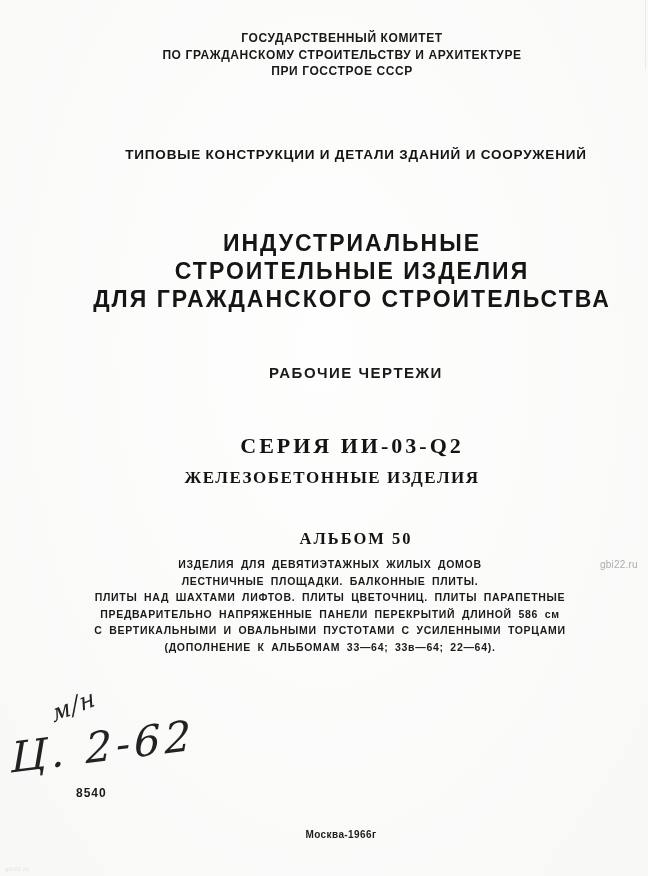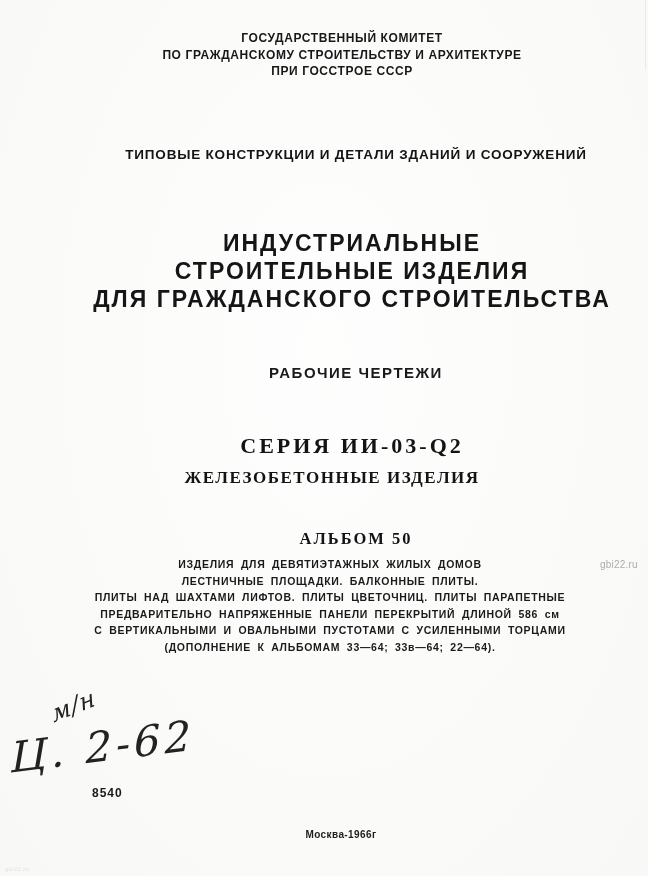--- a/index.html
+++ b/index.html
@@ -134,21 +134,21 @@
   .hand-price {
     top: 722px;
     left: 10px;
     font-size: 42px;
     transform: rotate(-7deg) skewX(-6deg);
     letter-spacing: 4px;
   }
 
   .order-number {
     top: 786px;
-    left: 92px;
+    left: 76px;
     font-weight: bold;
     font-size: 12px;
     letter-spacing: 1px;
     color: #1a1a1a;
   }
 
   .imprint {
     top: 829px;
     transform: translateX(17px);
     font-weight: bold;

